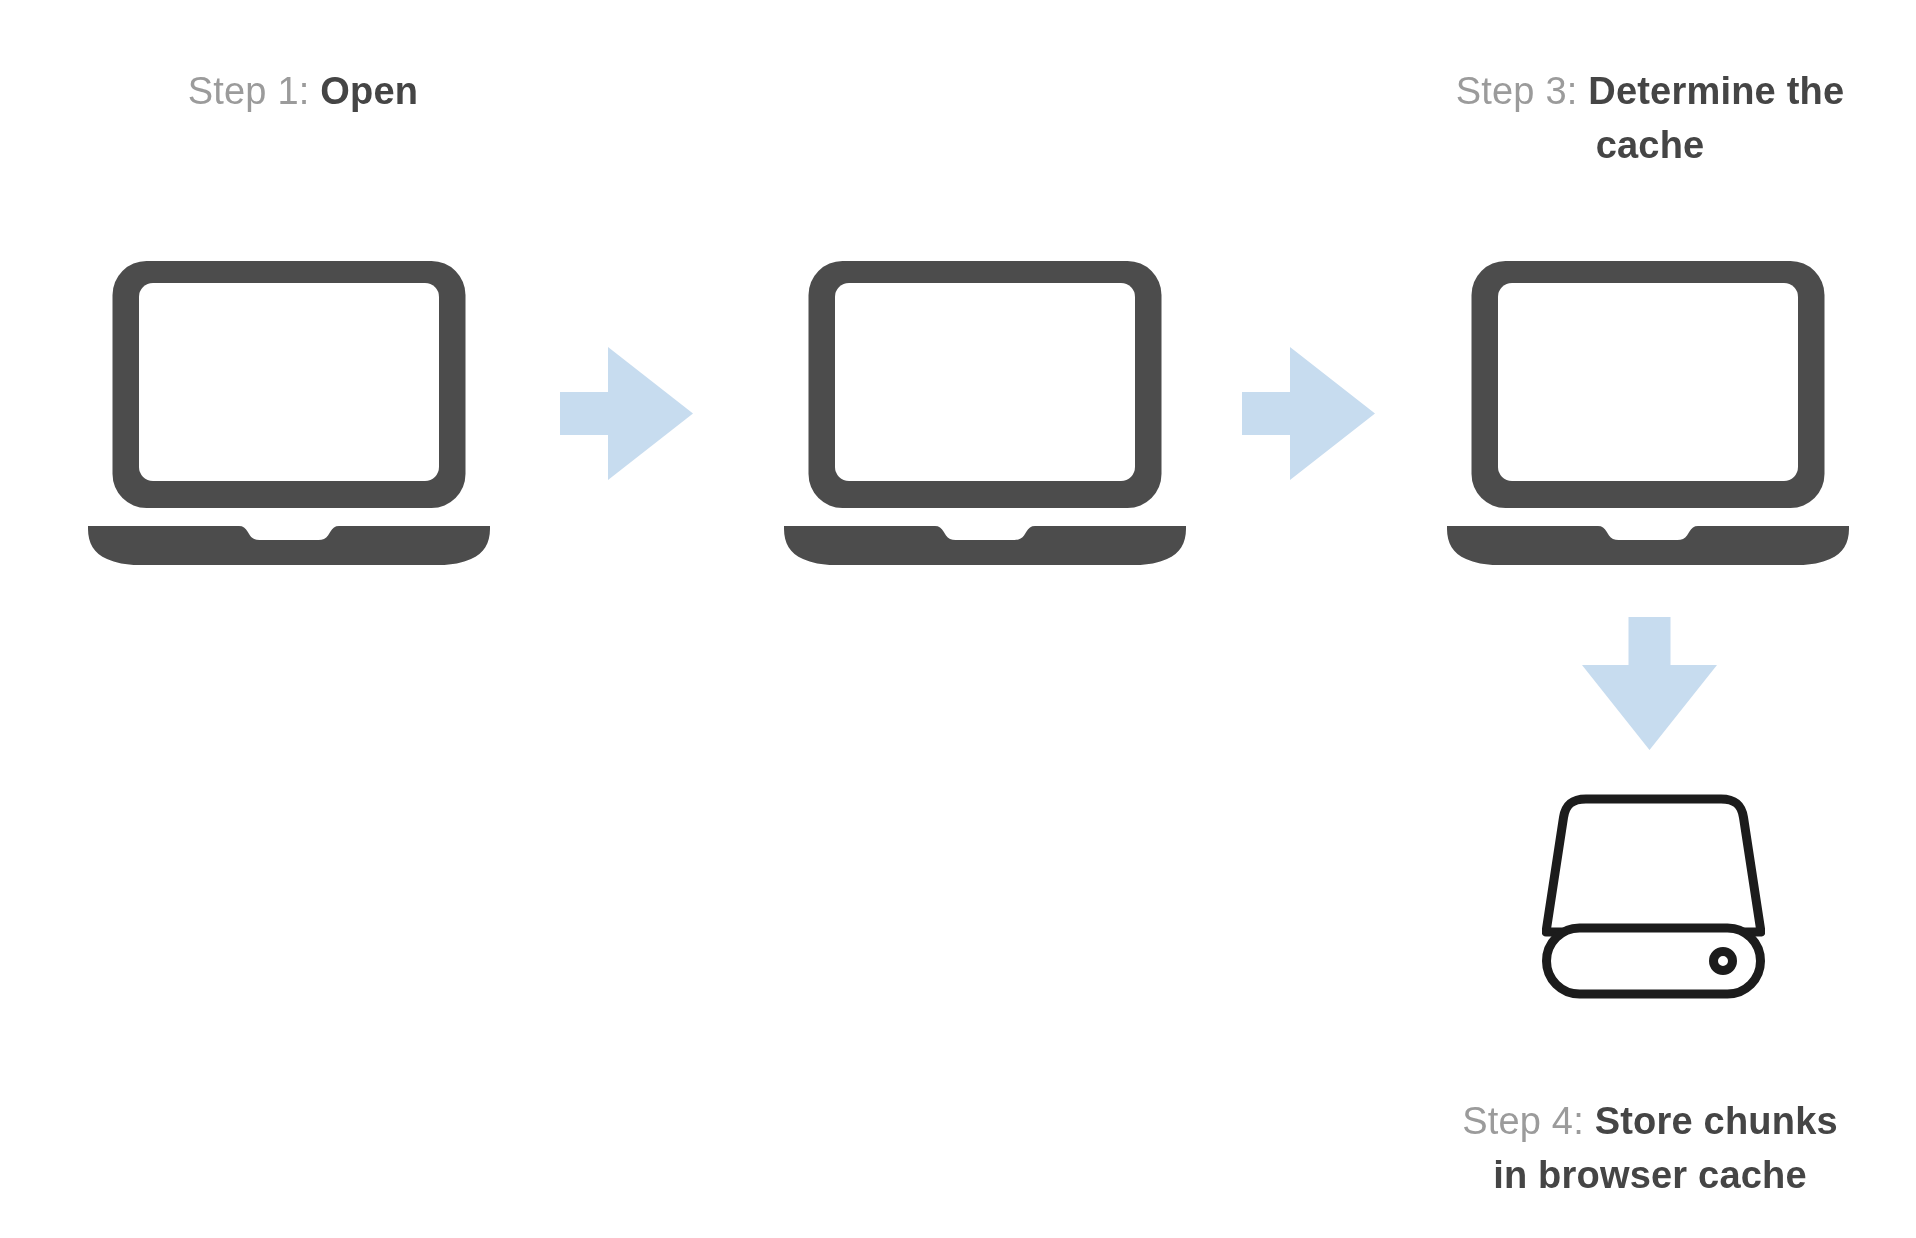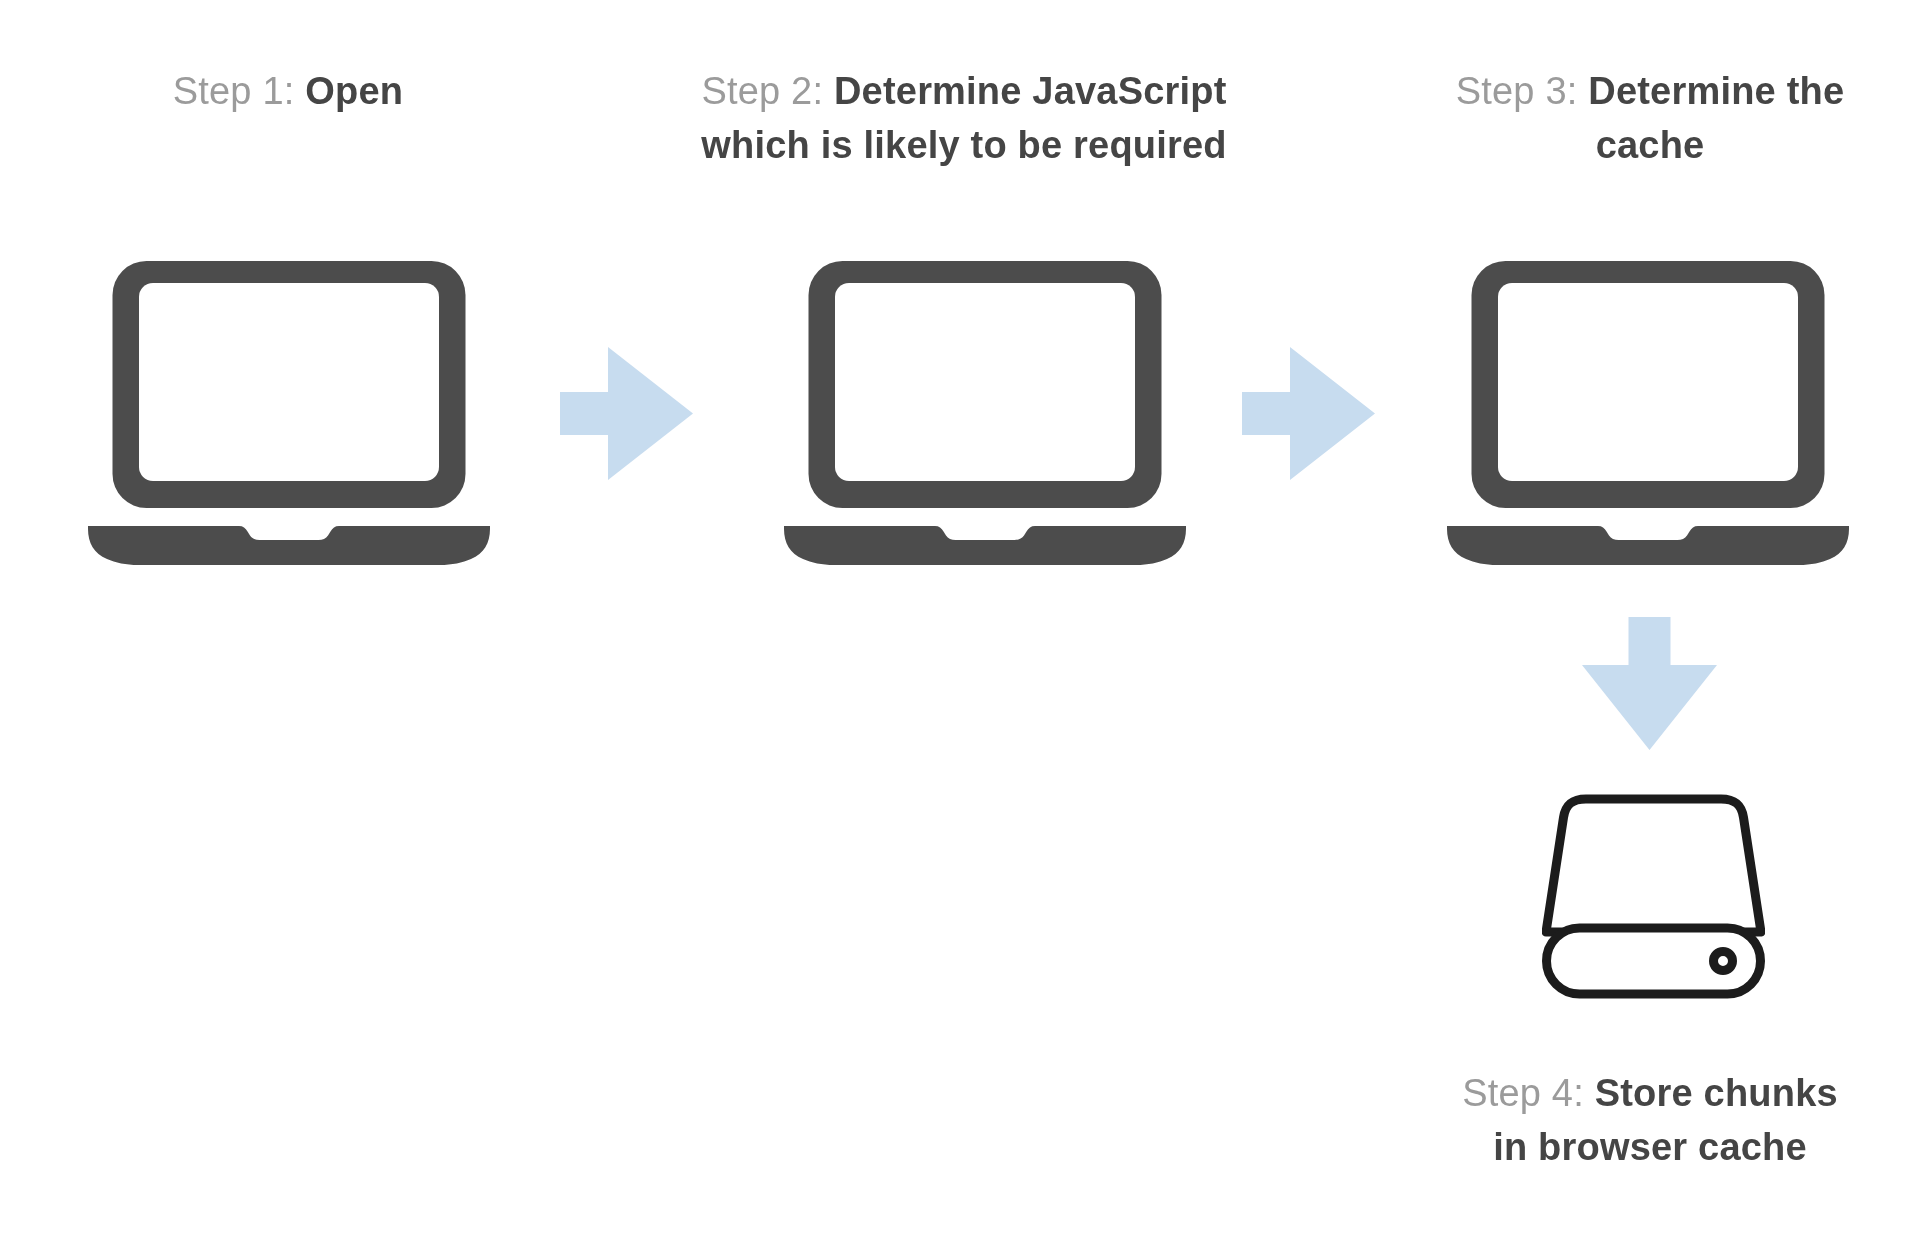--- a/index.html
+++ b/index.html
@@ -22,30 +22,25 @@
   .laptop-fill{fill:var(--laptop,#4c4c4c);}
   .screen-fill{fill:#ffffff;}
   .arrow-fill{fill:var(--arrow,#c7dcef);}
   .drive-stroke{fill:#ffffff;stroke:var(--drive-outline,#1c1c1c);stroke-width:9;stroke-linejoin:round;}
 </style>
 </head>
 <body>
 
 <div id="canvas">
 
-  <div class="abs step-caption" style="left:38px;top:64px;width:500px;">
+  <div class="abs step-caption" style="left:53px;top:64px;width:500px;">
     <span class="lbl">Step 1:</span>
     <span class="bld">Open</span><br>
   </div>
 
-  <div class="abs step-caption" style="left:658px;top:64px;width:612px;">
-    <span class="lbl">Step 2:</span>
-    <span class="bld">Determine JavaScript</span><br>
-    <span class="bld">which is likely to be required</span>
-  </div>
 
   <div class="abs step-caption" style="left:1425px;top:64px;width:450px;">
     <span class="lbl">Step 3:</span>
     <span class="bld">Determine the</span><br>
     <span class="bld">cache</span>
   </div>
 
   <svg class="abs" style="left:86px;top:261px;" width="406" height="304" viewBox="0 0 406 304">
     <rect class="laptop-fill" x="26.5" y="0" width="353" height="247" rx="34"></rect>
     <rect class="screen-fill" x="53" y="22" width="300" height="198" rx="14"></rect>
@@ -75,19 +70,19 @@
   <svg class="abs" style="left:1582px;top:617px;" width="135" height="133" viewBox="0 0 135 133">
     <polygon class="arrow-fill" points="46.5,0 88.5,0 88.5,48 135,48 67.5,133 0,48 46.5,48"></polygon>
   </svg>
 
   <svg class="abs" style="left:1542px;top:792px;" width="223" height="208" viewBox="0 0 223 208">
     <path class="drive-stroke" d="M44,7 H179 C193,7 199.5,12.5 201.5,25.5 L219,140 H4 L21.5,25.5 C23.5,12.5 30,7 44,7 Z"></path>
     <rect class="drive-stroke" x="4.5" y="136" width="214" height="66" rx="33"></rect>
     <circle class="drive-stroke" cx="181" cy="169" r="9.5"></circle>
   </svg>
 
-  <div class="abs step-caption" style="left:1425px;top:1066px;width:450px;">
+  <div class="abs step-caption" style="left:1425px;top:1094px;width:450px;">
     <span class="lbl">Step 4:</span>
     <span class="bld">Store chunks</span><br>
     <span class="bld">in browser cache</span>
   </div>
 
 </div>
 
 </body></html>

